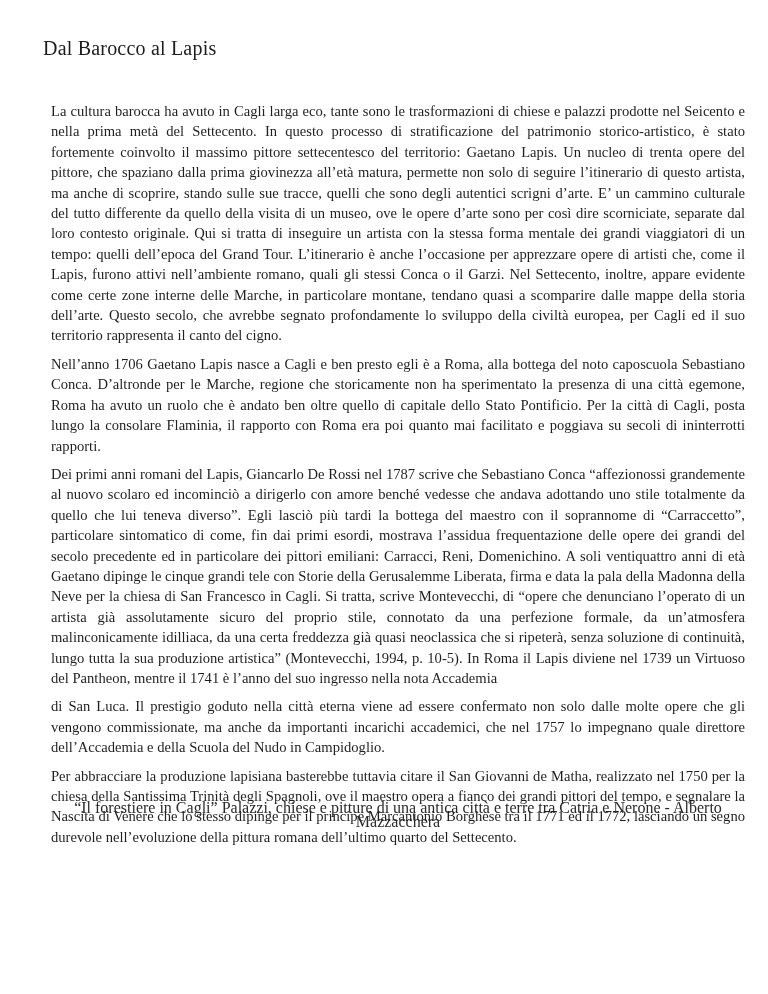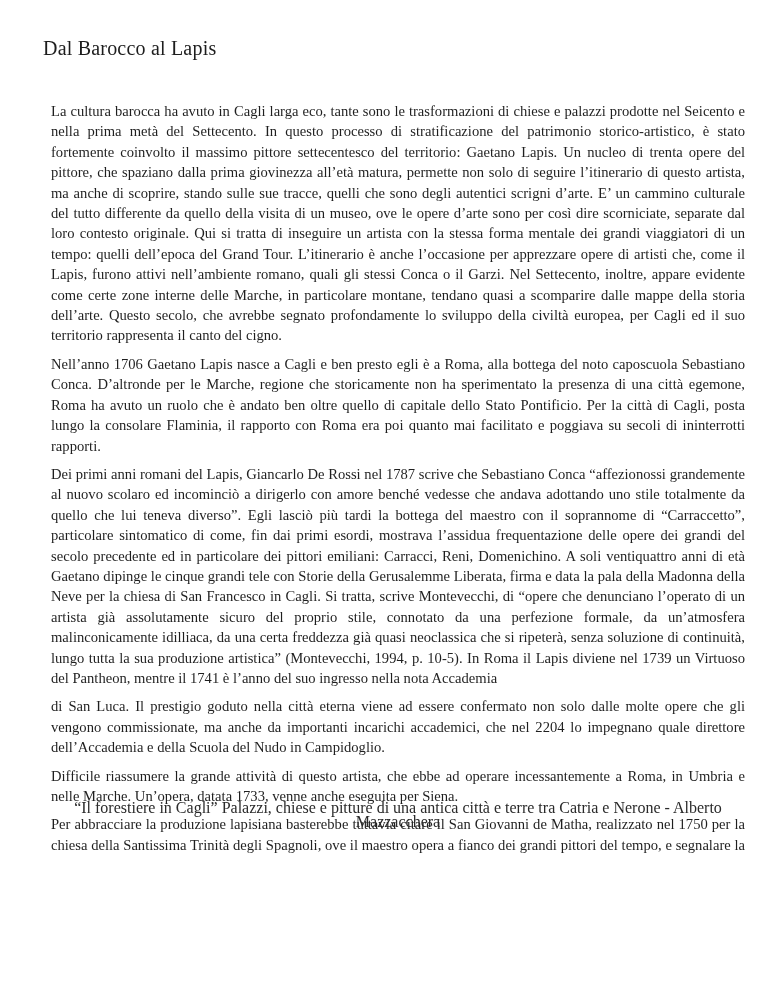--- a/index.html
+++ b/index.html
@@ -53,19 +53,18 @@
 </head>
 <body>
 
 <div class="page">
   <h1 class="page-title">Dal Barocco al Lapis</h1>
 
   <div class="article-body">
     <p>La cultura barocca ha avuto in Cagli larga eco, tante sono le trasformazioni di chiese e palazzi prodotte nel Seicento e nella prima metà del Settecento. In questo processo di stratificazione del patrimonio storico-artistico, è stato fortemente coinvolto il massimo pittore settecentesco del territorio: Gaetano Lapis. Un nucleo di trenta opere del pittore, che spaziano dalla prima giovinezza all’età matura, permette non solo di seguire l’itinerario di questo artista, ma anche di scoprire, stando sulle sue tracce, quelli che sono degli autentici scrigni d’arte. E’ un cammino culturale del tutto differente da quello della visita di un museo, ove le opere d’arte sono per così dire scorniciate, separate dal loro contesto originale. Qui si tratta di inseguire un artista con la stessa forma mentale dei grandi viaggiatori di un tempo: quelli dell’epoca del Grand Tour. L’itinerario è anche l’occasione per apprezzare opere di artisti che, come il Lapis, furono attivi nell’ambiente romano, quali gli stessi Conca o il Garzi. Nel Settecento, inoltre, appare evidente come certe zone interne delle Marche, in particolare montane, tendano quasi a scomparire dalle mappe della storia dell’arte. Questo secolo, che avrebbe segnato profondamente lo sviluppo della civiltà europea, per Cagli ed il suo territorio rappresenta il canto del cigno.</p>
     <p>Nell’anno 1706 Gaetano Lapis nasce a Cagli e ben presto egli è a Roma, alla bottega del noto caposcuola Sebastiano Conca. D’altronde per le Marche, regione che storicamente non ha sperimentato la presenza di una città egemone, Roma ha avuto un ruolo che è andato ben oltre quello di capitale dello Stato Pontificio. Per la città di Cagli, posta lungo la consolare Flaminia, il rapporto con Roma era poi quanto mai facilitato e poggiava su secoli di ininterrotti rapporti.</p>
     <p>Dei primi anni romani del Lapis, Giancarlo De Rossi nel 1787 scrive che Sebastiano Conca “affezionossi grandemente al nuovo scolaro ed incominciò a dirigerlo con amore benché vedesse che andava adottando uno stile totalmente da quello che lui teneva diverso”. Egli lasciò più tardi la bottega del maestro con il soprannome di “Carraccetto”, particolare sintomatico di come, fin dai primi esordi, mostrava l’assidua frequentazione delle opere dei grandi del secolo precedente ed in particolare dei pittori emiliani: Carracci, Reni, Domenichino. A soli ventiquattro anni di età Gaetano dipinge le cinque grandi tele con Storie della Gerusalemme Liberata, firma e data la pala della Madonna della Neve per la chiesa di San Francesco in Cagli. Si tratta, scrive Montevecchi, di “opere che denunciano l’operato di un artista già assolutamente sicuro del proprio stile, connotato da una perfezione formale, da un’atmosfera malinconicamente idilliaca, da una certa freddezza già quasi neoclassica che si ripeterà, senza soluzione di continuità, lungo tutta la sua produzione artistica” (Montevecchi, 1994, p. 10-5). In Roma il Lapis diviene nel 1739 un Virtuoso del Pantheon, mentre il 1741 è l’anno del suo ingresso nella nota Accademia</p>
-    <p>di San Luca. Il prestigio goduto nella città eterna viene ad essere confermato non solo dalle molte opere che gli vengono commissionate, ma anche da importanti incarichi accademici, che nel 2204 lo impegnano quale direttore dell’Accademia e della Scuola del Nudo in Campidoglio.</p>
-    <p>Difficile riassumere la grande attività di questo artista, che ebbe ad operare incessantemente a Roma, in Umbria e nelle Marche. Un’opera, datata 1733, venne anche eseguita per Siena.</p>
+    <p>di San Luca. Il prestigio goduto nella città eterna viene ad essere confermato non solo dalle molte opere che gli vengono commissionate, ma anche da importanti incarichi accademici, che nel 1757 lo impegnano quale direttore dell’Accademia e della Scuola del Nudo in Campidoglio.</p>
     <p>Per abbracciare la produzione lapisiana basterebbe tuttavia citare il San Giovanni de Matha, realizzato nel 1750 per la chiesa della Santissima Trinità degli Spagnoli, ove il maestro opera a fianco dei grandi pittori del tempo, e segnalare la Nascita di Venere che lo stesso dipinge per il principe Marcantonio Borghese tra il 1771 ed il 1772, lasciando un segno durevole nell’evoluzione della pittura romana dell’ultimo quarto del Settecento.</p>
   </div>
 
   <div class="footer-citation">“Il forestiere in Cagli” Palazzi, chiese e pitture di una antica città e terre tra Catria e Nerone  -  Alberto Mazzacchera</div>
 </div>
 
 </body></html>

